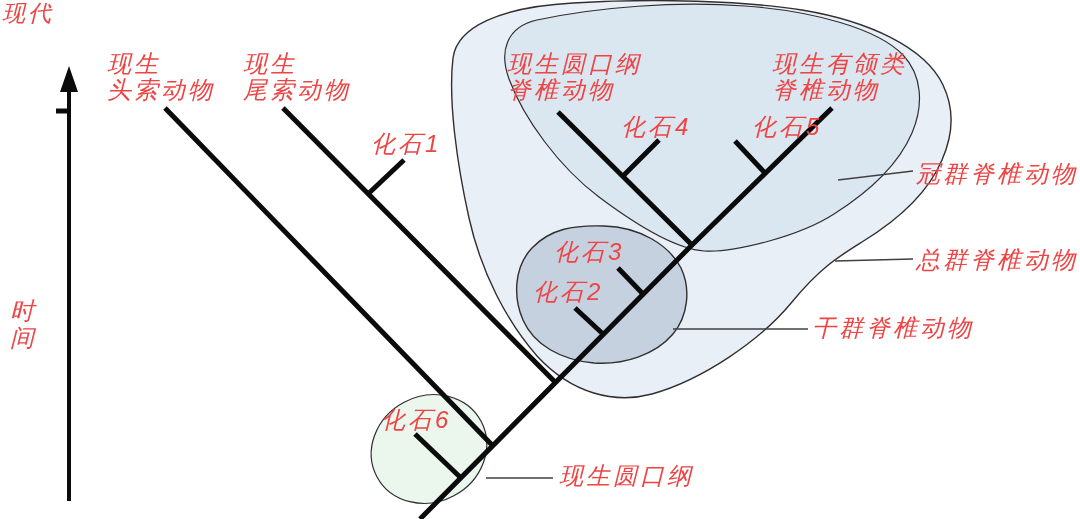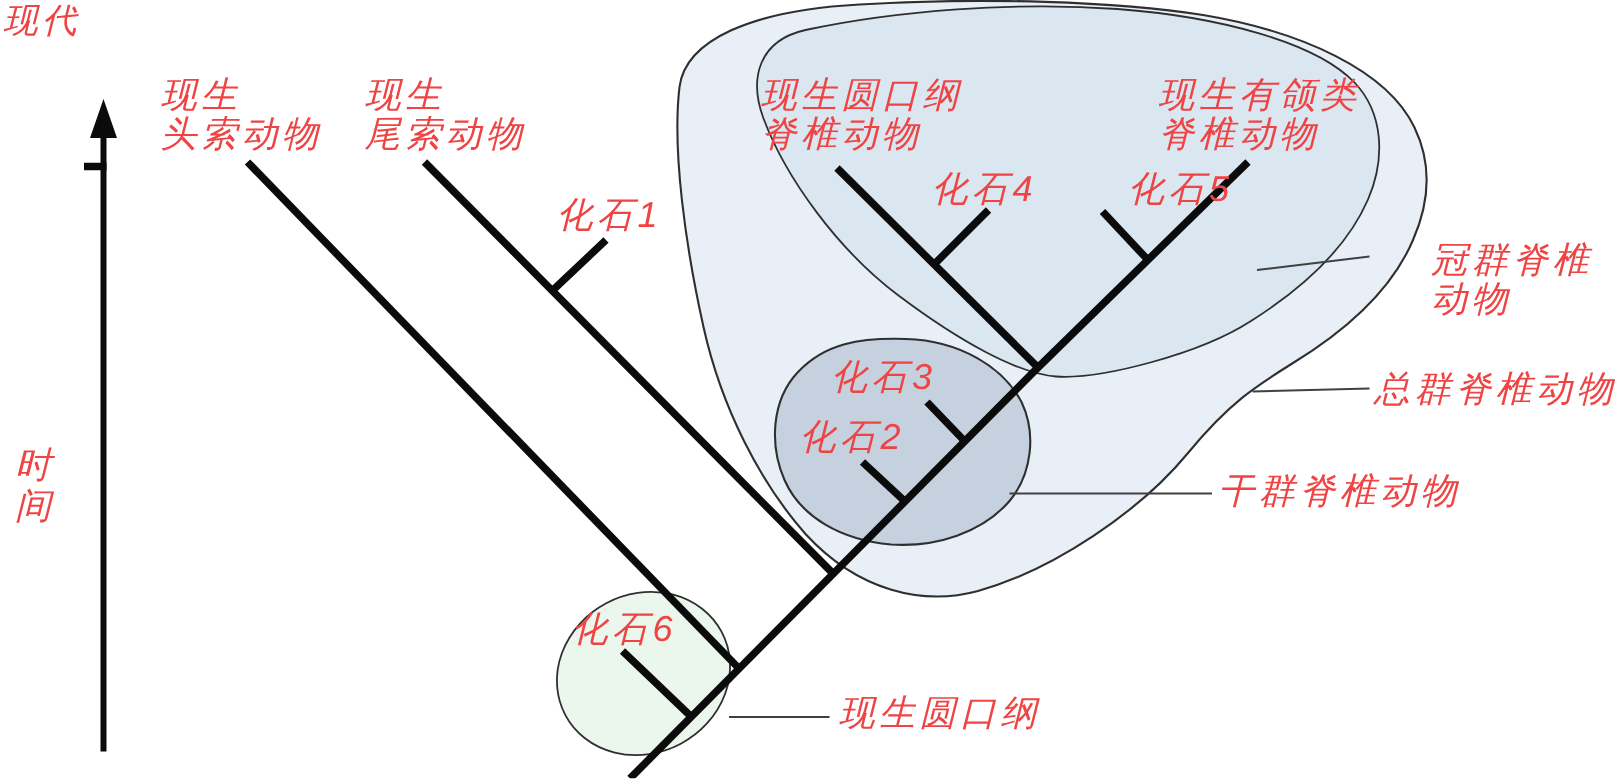--- a/index.html
+++ b/index.html
@@ -115,21 +115,21 @@
   <div class="lbl" style="left:533px;top:279px;">化石2</div>
 
   <div class="lbl" style="left:554px;top:239px;">化石3</div>
 
   <div class="lbl" style="left:621px;top:114px;">化石4</div>
 
   <div class="lbl" style="left:752px;top:114px;">化石5</div>
 
   <div class="lbl" style="left:381px;top:407px;">化石6</div>
 
-  <div class="lbl" style="left:916px;top:161px;margin-left:38px;">冠群脊椎动物</div>
+  <div class="lbl" style="left:916px;top:161px;">冠群脊椎动物</div>
 
   <div class="lbl" style="left:812px;top:315px;">干群脊椎动物</div>
 
   <div class="lbl" style="left:916px;top:247px;">总群脊椎动物</div>
 
   <div class="lbl" style="left:559px;top:463px;">现生圆口纲</div>
 
 </div>
 
 </body></html>

